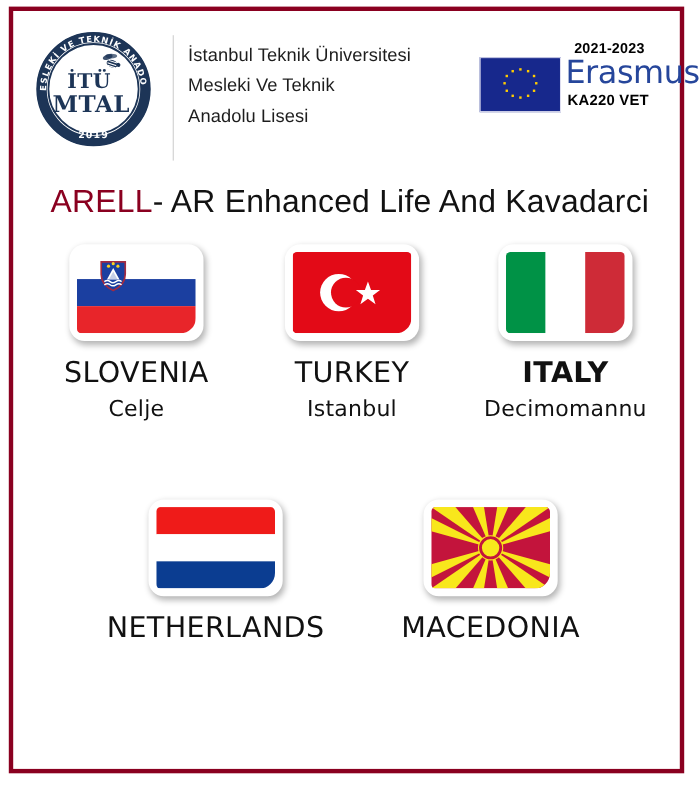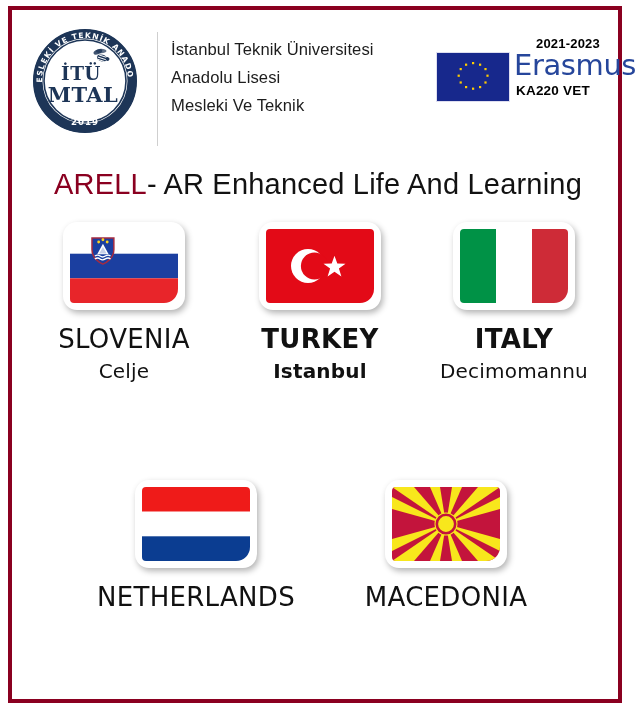--- a/index.html
+++ b/index.html
@@ -68,21 +68,21 @@
   #school-name div { white-space: nowrap; }
 
   
   #erasmus-block {
     position: absolute;
     left: 420px; top: 22px;
     width: 180px; height: 70px;
   }
   #erasmus-years {
     position: absolute;
-    left: 102px; top: 0px;
+    left: 88px; top: 0px;
     font-size: 13px;
     font-weight: bold;
     color: #000;
     letter-spacing: .2px;
   }
   #eu-flag {
     position: absolute;
     left: 2px; top: 16px;
     width: 74px; height: 50px;
     background: #17288c;
@@ -119,21 +119,21 @@
     white-space: nowrap;
   }
   #project-title .acronym { color: #8a0020; }
 
   
   .flag-row {
     position: absolute;
     width: 636px;
   }
   #row-1 { top: 222px; height: 215px; padding-left: 44px; }
-  #row-2 { top: 480px; height: 215px; }
+  #row-2 { top: 454px; height: 215px; }
 
   .country {
     position: absolute;
     text-align: center;
   }
   .flag-card {
     position: relative;
     margin: 0 auto;
     background: #ffffff;
     border-radius: 14px;
@@ -164,21 +164,21 @@
   .city-name {
     margin-top: 6px;
     font-size: 20px;
     color: #111;
     font-family: "DejaVu Sans", sans-serif;
     letter-spacing: .2px;
   }
 
   
   #country-slovenia { left: 26px;  width: 196px; }
-  #country-turkey   { left: 222px; width: 196px; font-weight: bold; }
+  #country-turkey   { left: 222px; width: 196px; }
   #country-italy    { left: 414px; width: 200px; }
   
   #country-netherlands { left: 96px;  width: 200px; }
   #country-macedonia   { left: 346px; width: 200px; }
 </style>
 </head>
 <body>
 
 <div id="poster">
 
@@ -213,22 +213,22 @@
         <text x="55" y="58" text-anchor="middle" font-family="DejaVu Serif, serif" font-size="18.5" font-weight="bold" fill="#1d3557" letter-spacing="0.4">İTÜ</text>
         <text x="57" y="80" text-anchor="middle" font-family="DejaVu Serif, serif" font-size="21" font-weight="bold" fill="#1d3557" letter-spacing="0.4">MTAL</text>
         <text x="59" y="103" text-anchor="middle" font-family="DejaVu Sans, sans-serif" font-size="8.6" font-weight="bold" fill="#ffffff" letter-spacing="1">2019</text>
       </svg>
     </div>
 
     <div id="header-divider"></div>
 
     <div id="school-name">
       <div>İstanbul Teknik Üniversitesi</div>
+      <div>Mesleki Ve Teknik</div>
       <div>Anadolu Lisesi</div>
-      <div>Mesleki Ve Teknik</div>
     </div>
 
     <div id="erasmus-block">
       <div id="erasmus-years">2021-2023</div>
       <div id="eu-flag">
         <svg viewBox="0 0 72 48" xmlns="http://www.w3.org/2000/svg">
           <rect width="72" height="48" fill="#17288c"></rect>
           <g fill="#ffcc00">
             <rect x="35" y="9" width="2.2" height="2.2"></rect>
             <rect x="42" y="10.6" width="2.2" height="2.2"></rect>
@@ -243,21 +243,21 @@
             <rect x="22.6" y="15" width="2.2" height="2.2"></rect>
             <rect x="28" y="10.6" width="2.2" height="2.2"></rect>
           </g>
         </svg>
       </div>
       <div id="erasmus-word">Erasmus+</div>
       <div id="erasmus-sub">KA220 VET</div>
     </div>
   </div>
 
-  <div id="project-title"><span class="acronym">ARELL</span><span>- AR Enhanced Life And Learning</span></div>
+  <div id="project-title"><span class="acronym">ARELL</span><span>- AR Enhanced Life And Kavadarci</span></div>
 
   <div class="flag-row" id="row-1">
 
     <div class="country" id="country-slovenia">
       <div class="flag-card">
         <div class="flag-inner">
           <svg viewBox="0 0 108 74" xmlns="http://www.w3.org/2000/svg">
             <rect width="108" height="24.7" fill="#ffffff"></rect>
             <rect y="24.7" width="108" height="24.6" fill="#1b3fa0"></rect>
             <rect y="49.3" width="108" height="24.7" fill="#e8252a"></rect>

